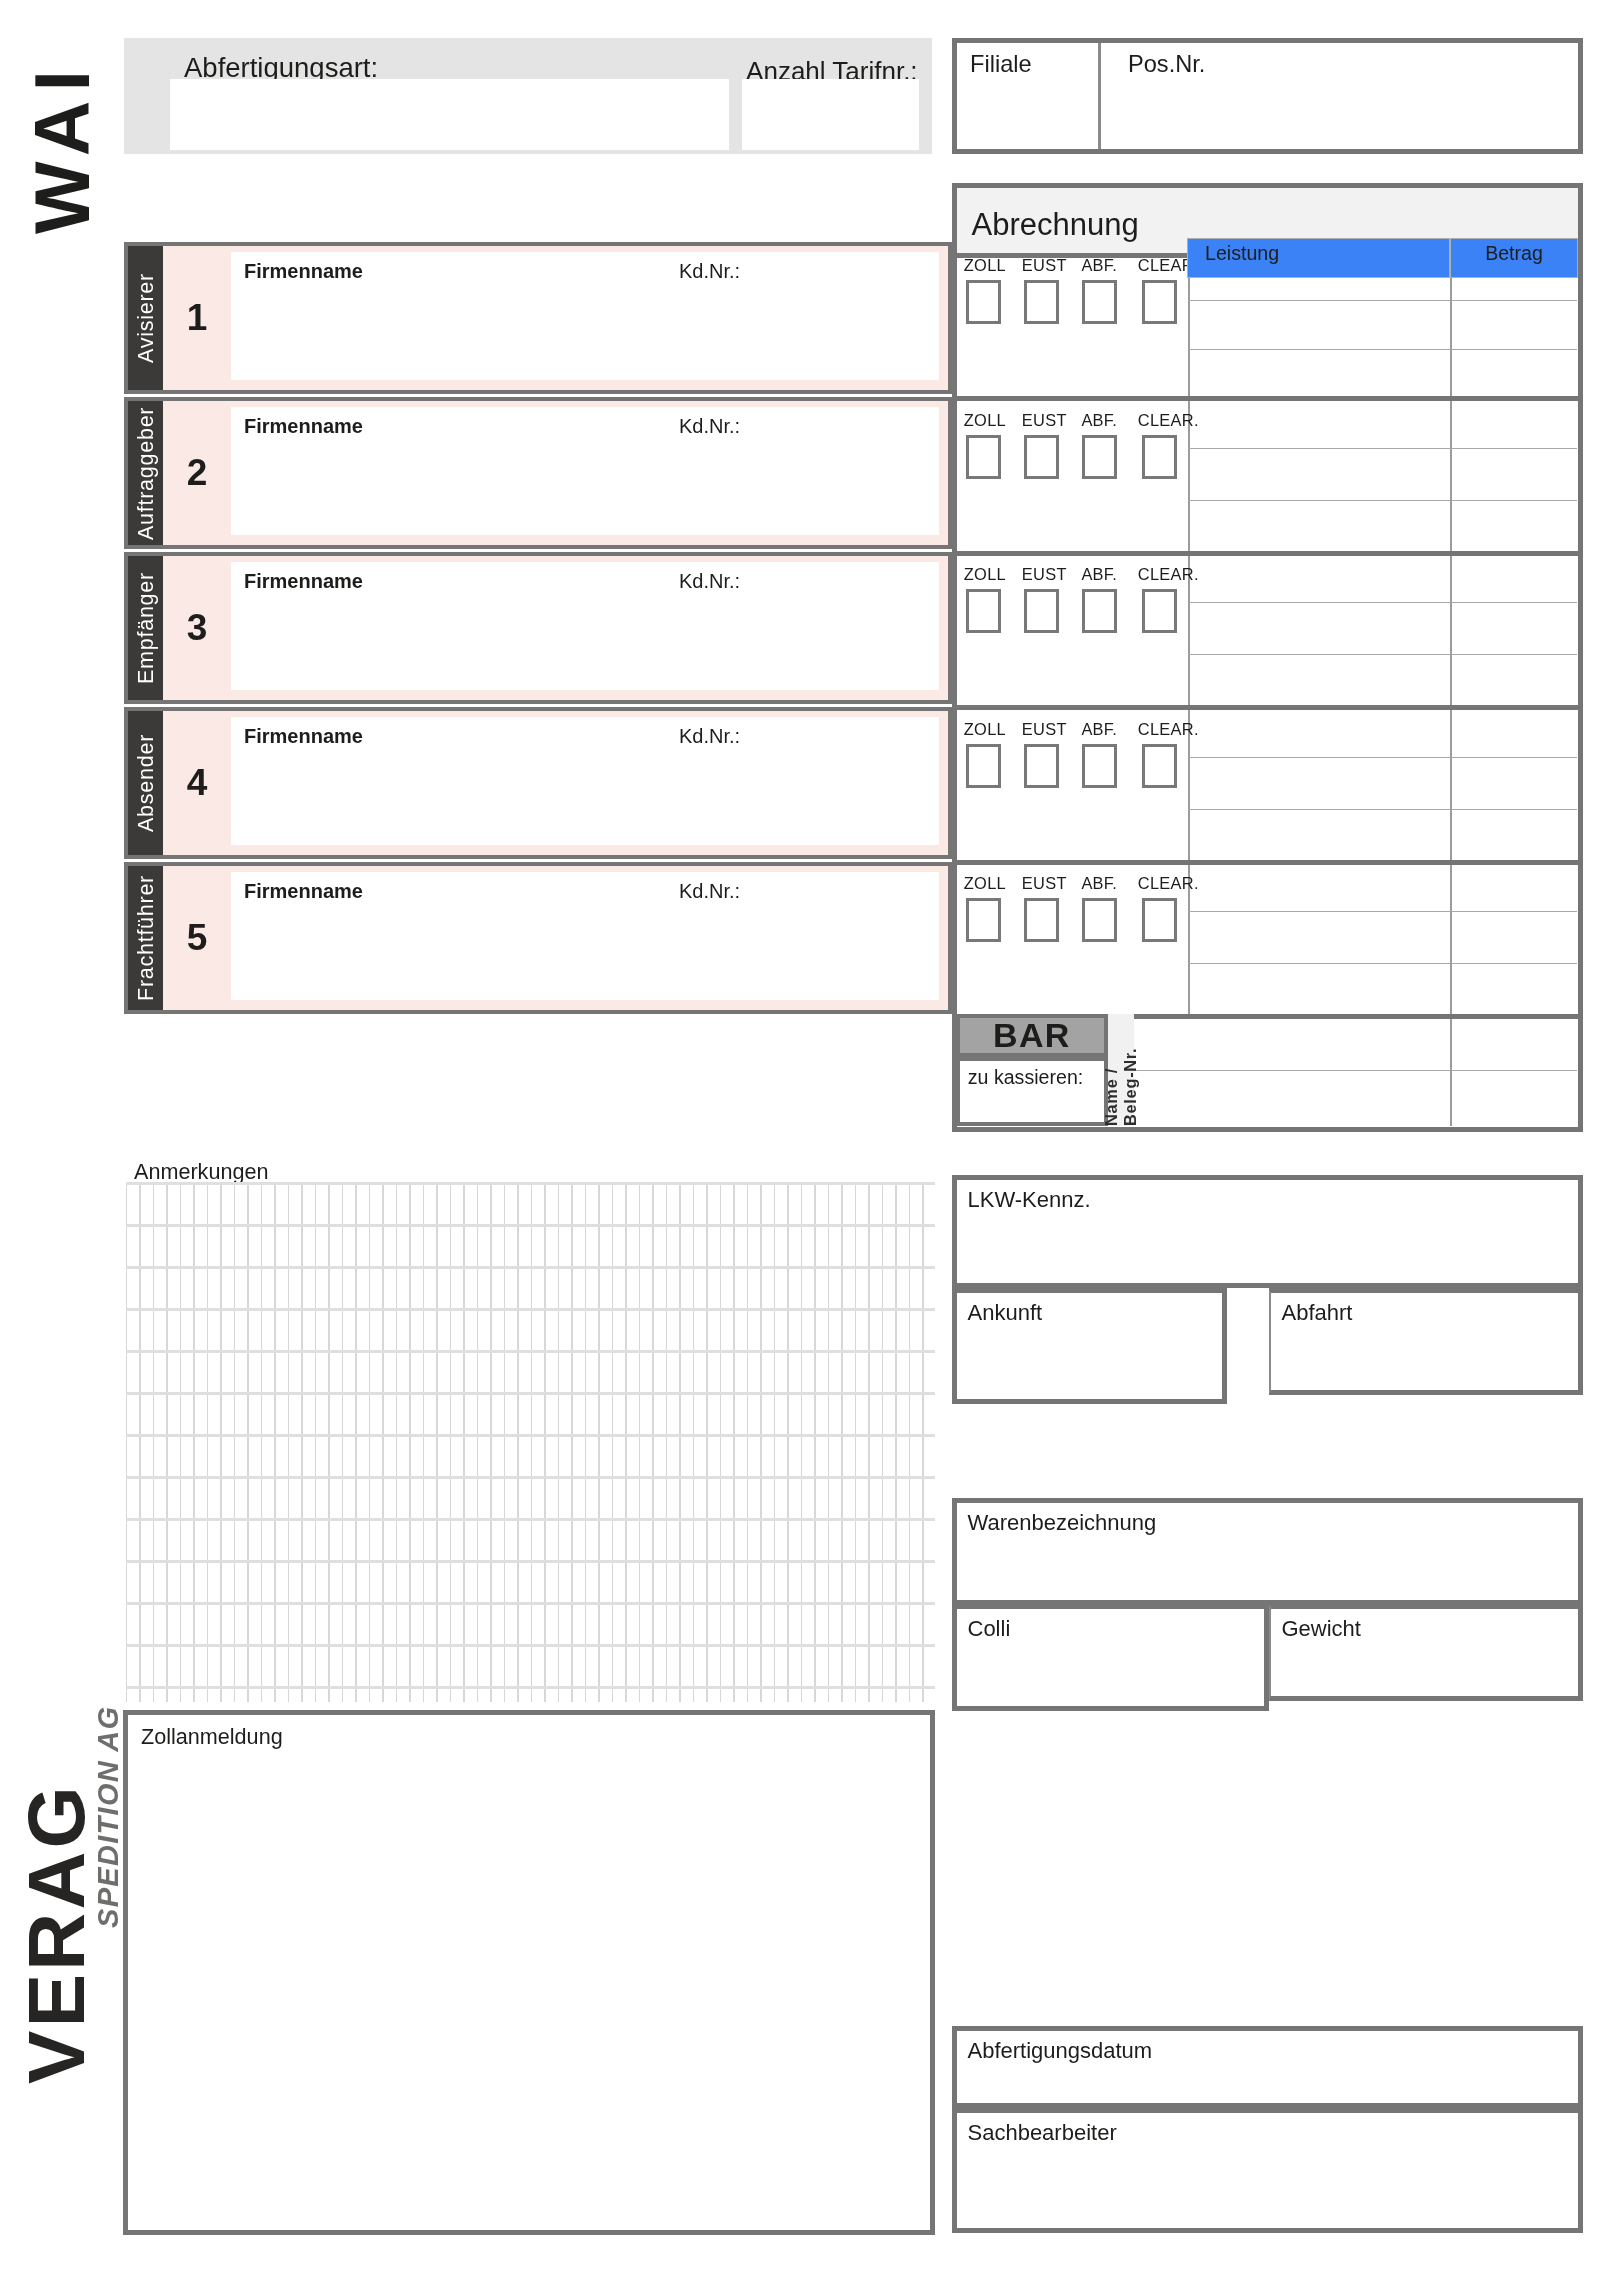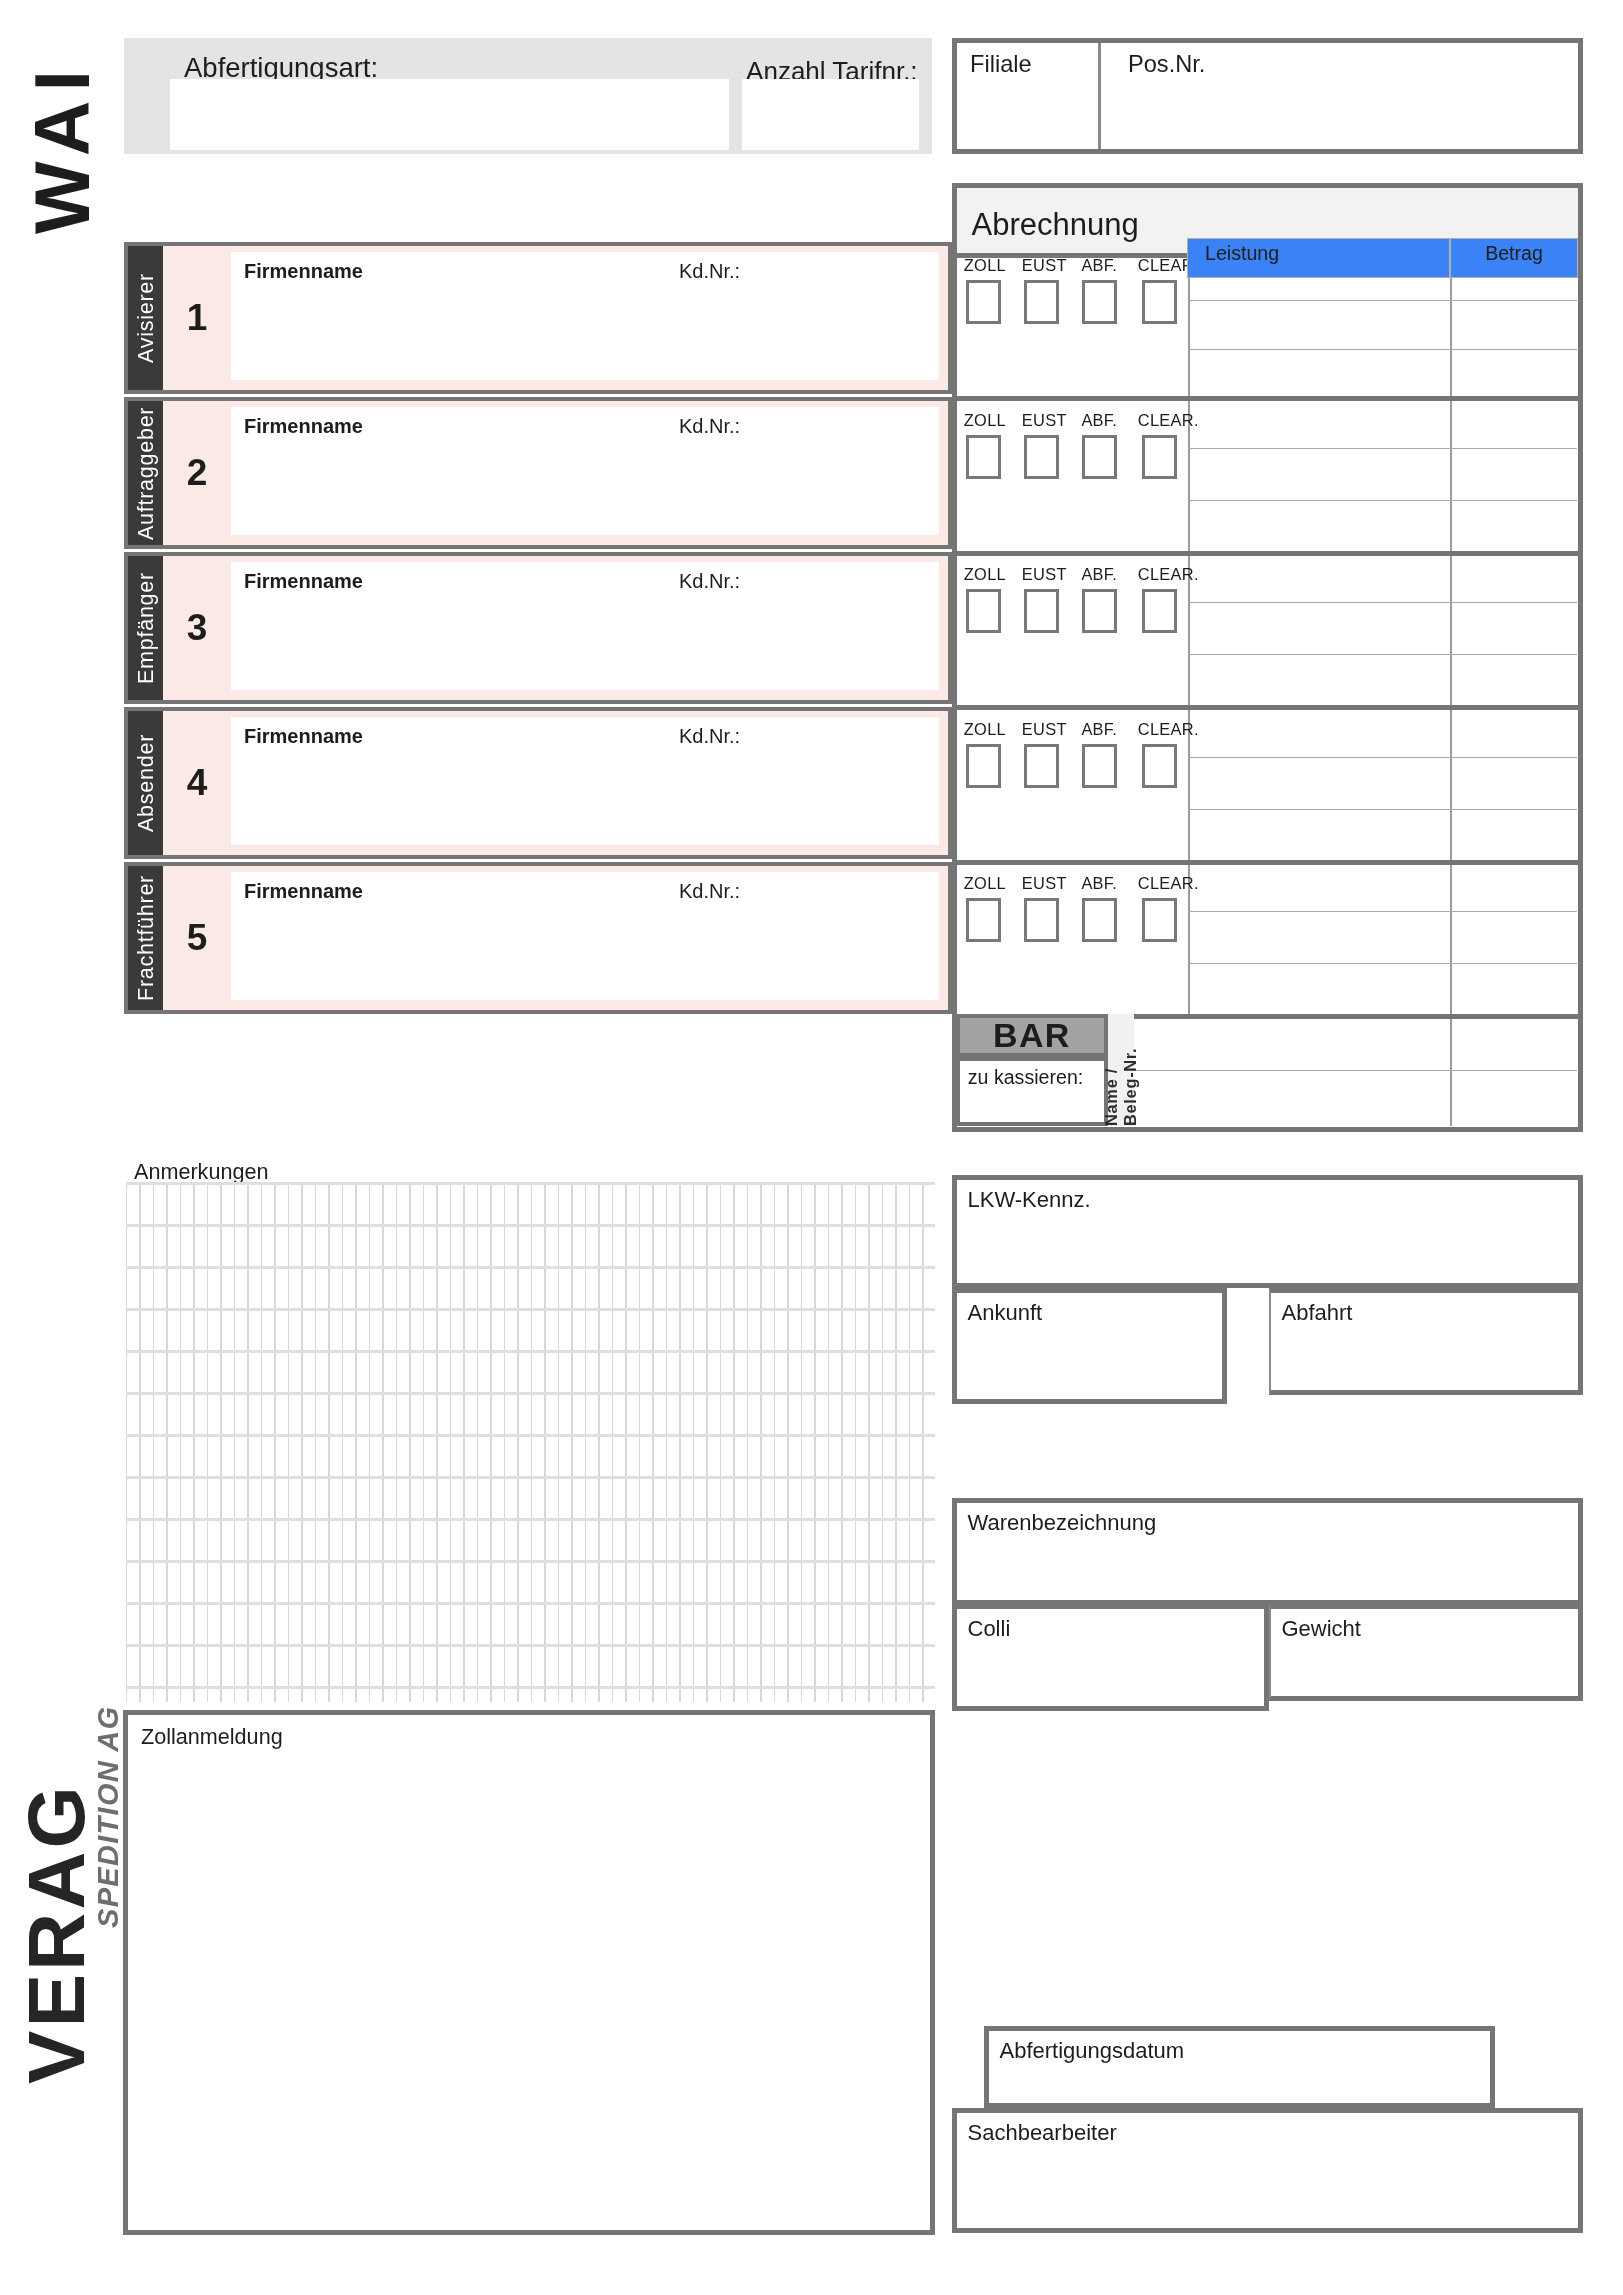--- a/index.html
+++ b/index.html
@@ -218,21 +218,21 @@
     <span class="boxlbl">Gewicht</span>
   </div>
 
   <div class="gbox" style="left:123px;top:1710px;width:812px;height:525px;">
     <span class="boxlbl" style="font-size:21.6px;left:13px;top:9.2px;">Zollanmeldung</span>
   </div>
 
   <div class="abs vtext biglogo verag" style="left:18.3px;top:1734px;width:77px;height:399px;">VERAG</div>
   <div class="abs vtext sped" style="left:92px;top:1676px;width:33px;height:281px;">SPEDITION AG</div>
 
-  <div class="gbox" style="left:952px;top:2026px;width:511px;height:82px;margin-left:32px;">
+  <div class="gbox" style="left:952px;top:2026px;width:631px;height:82px;">
     <span class="boxlbl">Abfertigungsdatum</span>
   </div>
   <div class="gbox" style="left:952px;top:2108px;width:631px;height:125px;">
     <span class="boxlbl">Sachbearbeiter</span>
   </div>
 
 </div>
 
 
 </body></html>

